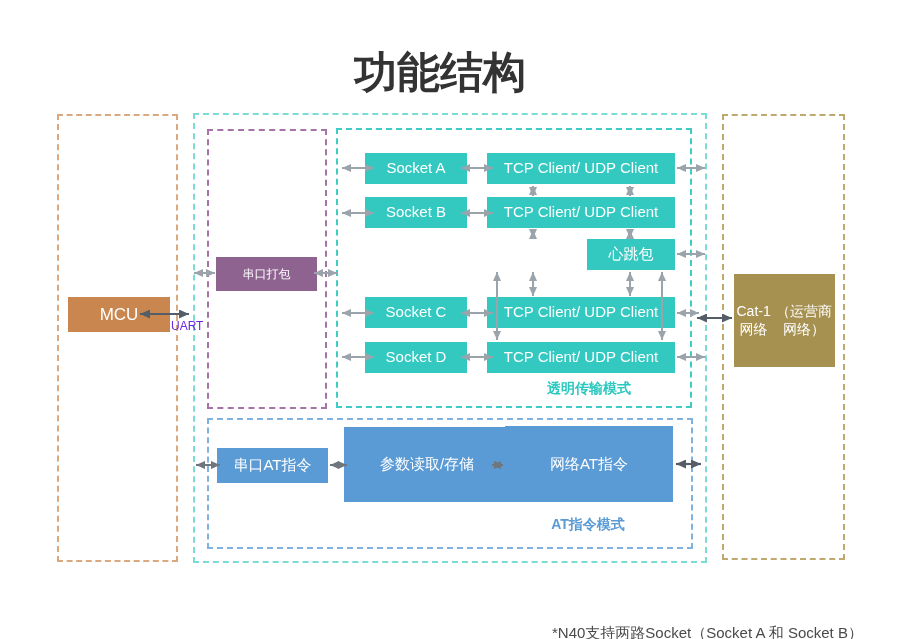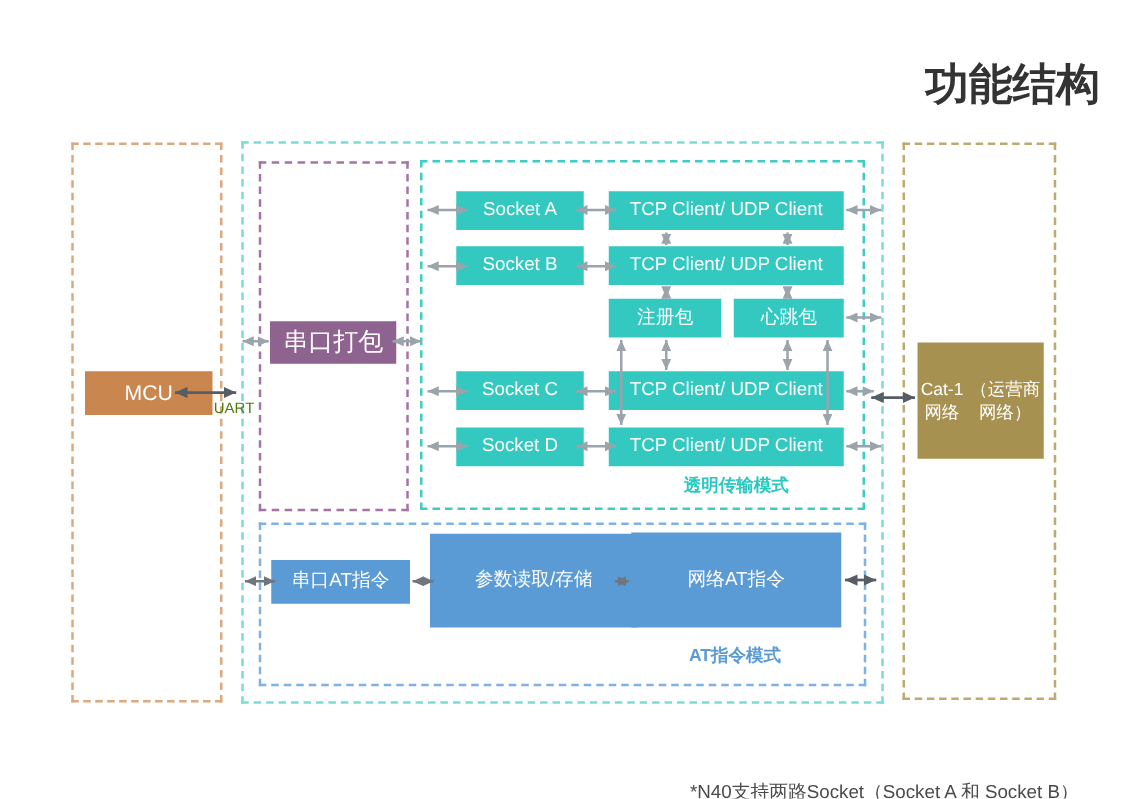--- a/index.html
+++ b/index.html
@@ -1,29 +1,29 @@
 <!DOCTYPE html>
 <html style="--teal: #33C9C1; --purple: #8F6390; --orange: #C9874F; --khaki: #A79151; --blue: #5B9BD5; --arrow_light: #9BA3AB; --arrow_mid: #6E767E; --arrow_dark: #555E66; --label_teal: #2BC8C0; --label_blue: #5B9BD5; --b_orange: #DCA97E; --b_teal_outer: #7BDCD6; --b_teal_inner: #3ECCC5; --b_purple: #A573A6; --b_blue: #7FB2E0; --b_tan: #C0A96E;"><head>
 <meta charset="utf-8">
 <style>
   html,body{margin:0;padding:0;background:#ffffff;font-family:"Liberation Sans","DejaVu Sans",sans-serif;}
   .canvas{position:relative;width:900px;height:639px;background:#fff;overflow:hidden;}
-  .title{position:absolute;top:44px;left:0;width:880px;text-align:right;
-         font-size:35px;font-weight:bold;color:#333333;}
+  .title{position:absolute;top:44px;left:0;width:880px;text-align:center;
+         font-size:43px;font-weight:bold;color:#333333;}
   .dashed{position:absolute;border:2px dashed;box-sizing:border-box;background:transparent;}
   .node{position:absolute;box-sizing:border-box;display:flex;align-items:center;justify-content:center;
         color:#ffffff;font-weight:normal;font-size:15px;text-align:center;line-height:1.25;}
   .teal{background:var(--teal)}
   .purple{background:var(--purple)}
   .orange{background:var(--orange)}
   .blue{background:var(--blue)}
   .khaki{background:var(--khaki)}
   .col{flex-direction:row}
   .glabel{position:absolute;font-size:14px;font-weight:bold;text-align:center;}
-  .uart{position:absolute;left:171px;top:319px;font-size:12px;color:#4d7c0f;}
+  .uart{position:absolute;left:171px;top:319px;font-size:12px;color:#6d28d9;}
   .note{position:absolute;left:552px;top:624px;font-size:15px;color:#4a4a4a;}
   svg.arrows{position:absolute;left:0;top:0;pointer-events:none;}
   line.al{stroke:var(--arrow_light);stroke-width:2;}
   line.am{stroke:var(--arrow_mid);stroke-width:2;}
   line.ad{stroke:var(--arrow_dark);stroke-width:2.2;}
 </style>
 </head>
 <body>
 
 <div class="canvas">
@@ -31,27 +31,26 @@
   <div class="title">功能结构</div>
 
   <div class="dashed" style="left:57px;top:114px;width:121px;height:448px;border-color:var(--b_orange)"></div>
   <div class="dashed" style="left:193px;top:113px;width:514px;height:450px;border-color:var(--b_teal_outer)"></div>
   <div class="dashed" style="left:207px;top:129px;width:120px;height:280px;border-color:var(--b_purple)"></div>
   <div class="dashed" style="left:336px;top:128px;width:356px;height:280px;border-color:var(--b_teal_inner)"></div>
   <div class="dashed" style="left:207px;top:418px;width:486px;height:131px;border-color:var(--b_blue)"></div>
   <div class="dashed" style="left:722px;top:114px;width:123px;height:446px;border-color:var(--b_tan)"></div>
 
   <div class="node orange" style="left:68px;top:297px;width:102px;height:35px;font-size:17px">MCU</div>
-  <div class="node purple" style="left:216px;top:257px;width:101px;height:34px;font-size:20px">串口打包</div>
+  <div class="node purple" style="left:216px;top:257px;width:101px;height:34px;font-size:12px">串口打包</div>
 
   <div class="node teal" style="left:365px;top:153px;width:102px;height:31px">Socket A</div>
   <div class="node teal" style="left:487px;top:153px;width:188px;height:31px">TCP Client/ UDP Client</div>
   <div class="node teal" style="left:365px;top:197px;width:102px;height:31px">Socket B</div>
   <div class="node teal" style="left:487px;top:197px;width:188px;height:31px">TCP Client/ UDP Client</div>
-  <div class="node teal" style="left:487px;top:239px;width:90px;height:31px">注册包</div>
   <div class="node teal" style="left:587px;top:239px;width:88px;height:31px">心跳包</div>
   <div class="node teal" style="left:365px;top:297px;width:102px;height:31px">Socket C</div>
   <div class="node teal" style="left:487px;top:297px;width:188px;height:31px">TCP Client/ UDP Client</div>
   <div class="node teal" style="left:365px;top:342px;width:102px;height:31px">Socket D</div>
   <div class="node teal" style="left:487px;top:342px;width:188px;height:31px">TCP Client/ UDP Client</div>
 
   <div class="node blue" style="left:217px;top:448px;width:111px;height:35px">串口AT指令</div>
   <div class="node blue" style="left:344px;top:427px;width:166px;height:75px">参数读取/存储</div>
   <div class="node blue" style="left:505px;top:426px;width:168px;height:76px">网络AT指令</div>
 

